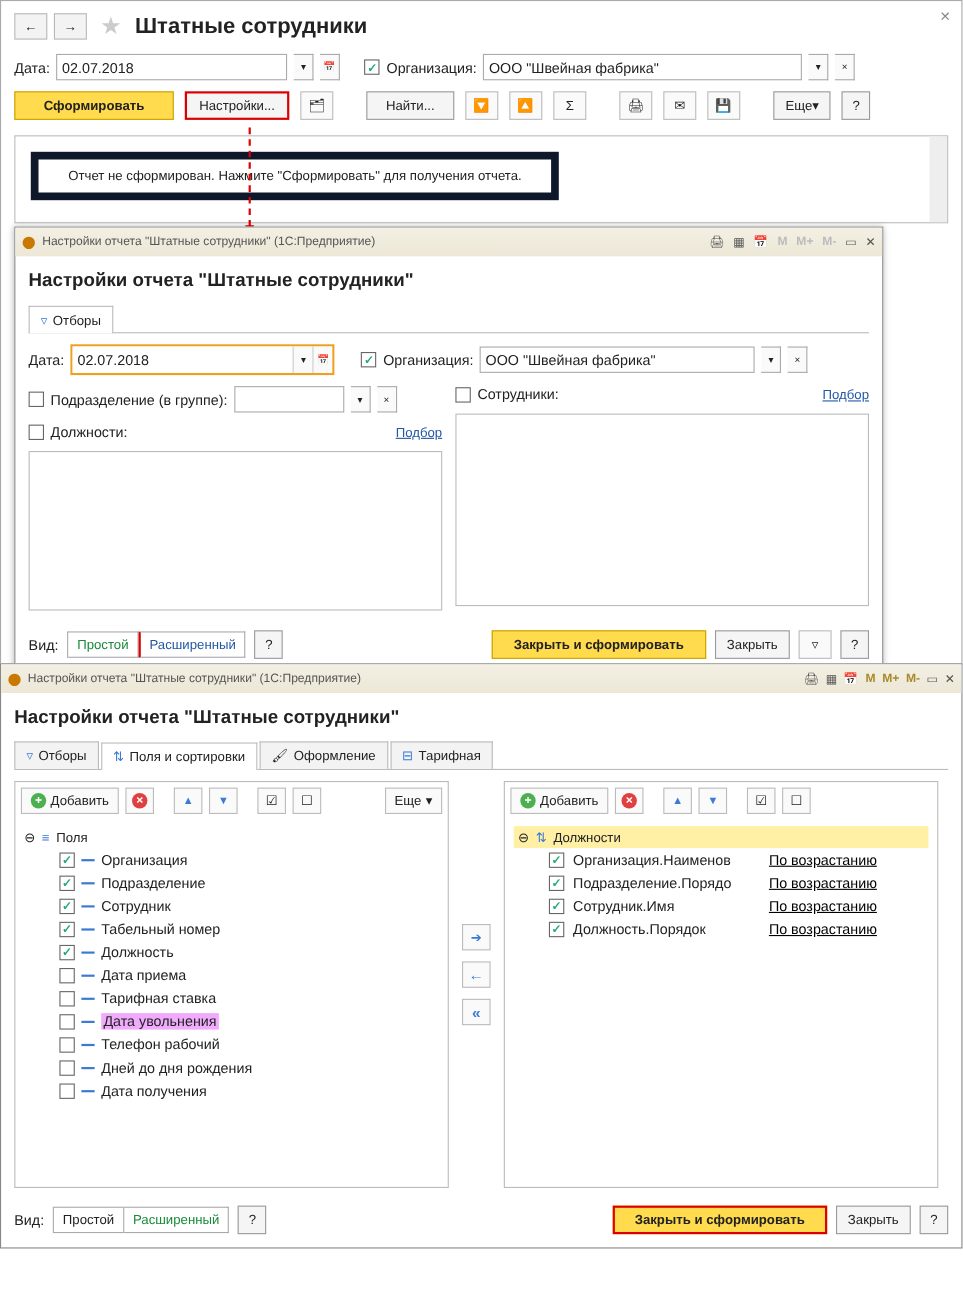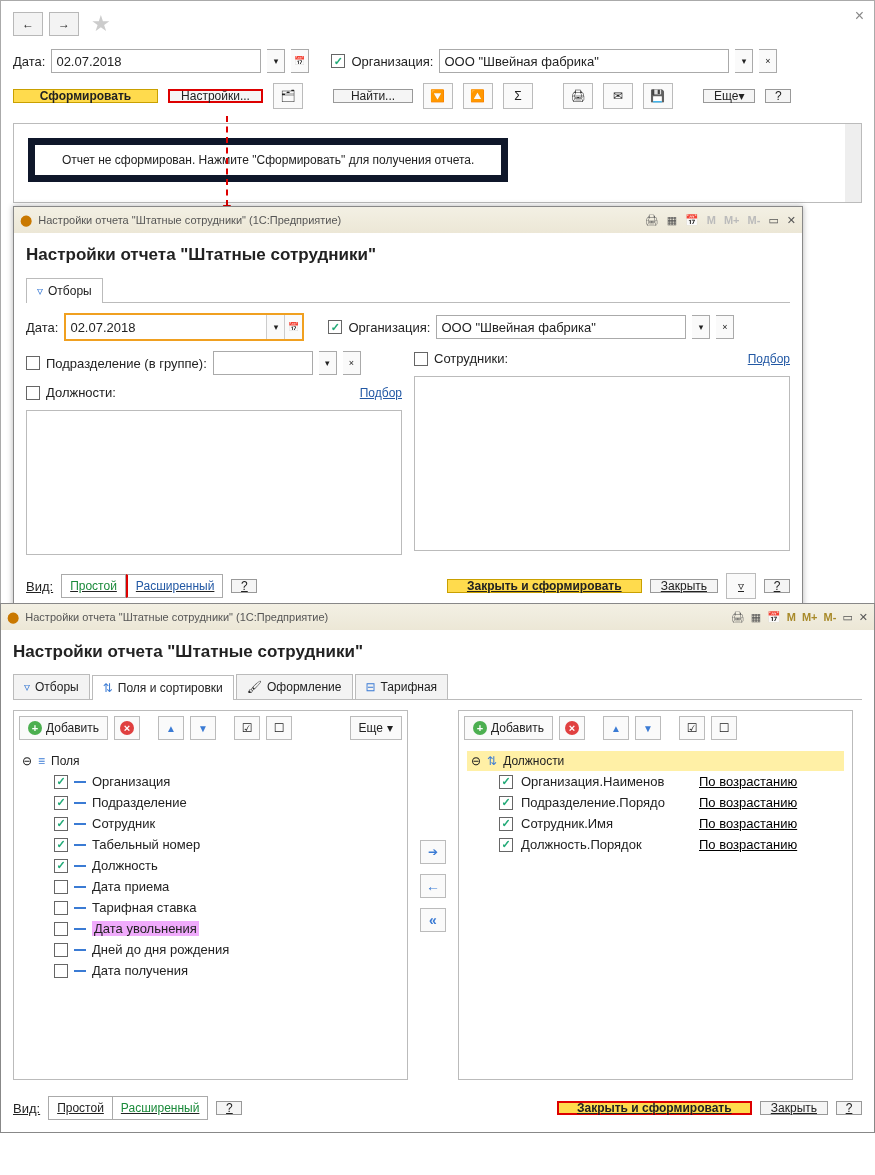--- a/index.html
+++ b/index.html
@@ -9,41 +9,41 @@
 .titlebar1 { display: flex; align-items: center; gap: 6px; margin-bottom: 12px; }
 .nav-btn { width: 30px; height: 24px; border: 1px solid #b8b8b8; background: #f3f3f3; display: flex; align-items: center; justify-content: center; cursor: pointer; }
 .star { font-size: 22px; color: #ccc; margin: 0 6px; }
 .title1 { font-size: 20px; font-weight: bold; }
 .close-x { position: absolute; top: 6px; right: 10px; font-size: 16px; color: #888; cursor: pointer; }
 .row { display: flex; align-items: center; gap: 6px; margin-bottom: 10px; }
 .lbl { font-size: 13px; }
 .input { height: 24px; border: 1px solid #aaa; background: #fff; padding: 0 4px; display: flex; align-items: center; font-size: 13px; }
 .input-drop { width: 18px; height: 24px; border: 1px solid #aaa; border-left: none; background: #fafafa; display: flex; align-items: center; justify-content: center; font-size: 9px; cursor: pointer; }
 .toolbar { display: flex; align-items: center; gap: 10px; margin-bottom: 14px; }
-.btn { height: 14px; border: 1px solid #999; background: #f5f5f5; padding: 0 10px; display: flex; align-items: center; justify-content: center; font-size: 12px; cursor: pointer; }
+.btn { height: 26px; border: 1px solid #999; background: #f5f5f5; padding: 0 10px; display: flex; align-items: center; justify-content: center; font-size: 12px; cursor: pointer; }
 .btn-yellow { background: #ffdb4d; font-weight: bold; border-color: #c9a000; }
 .btn-red-border { border: 2px solid #d00; }
 .icon-btn { width: 30px; height: 26px; border: 1px solid #bbb; background: #fafafa; display: flex; align-items: center; justify-content: center; cursor: pointer; }
 .report-body { border: 1px solid #bbb; height: 80px; padding: 14px; position: relative; }
 .msg-box { border: 7px solid #0f172a; padding: 8px 27px; display: inline-block; font-size: 12px; }
 .scroll-v { position: absolute; right: 0; top: 0; bottom: 0; width: 16px; background: #eee; }
 .chk { width: 14px; height: 14px; border: 1px solid #666; display: inline-flex; align-items: center; justify-content: center; color: #2a7; font-size: 11px; font-weight: bold; }
 
 .win2 { position: absolute; left: 12px; top: 205px; width: 790px; border: 1px solid #888; background: #fff; box-shadow: 0 0 6px rgba(0,0,0,0.3); }
 .win2-header { height: 26px; background: linear-gradient(#f3f0e4,#ece7d6); display: flex; align-items: center; padding: 0 6px; font-size: 11px; color: #555; }
 .win2-header .hicons { margin-left: auto; display: flex; gap: 8px; align-items: center; }
 .win2-body { padding: 12px; }
 .title2 { font-size: 17px; font-weight: bold; margin-bottom: 12px; }
 .tabs { display: flex; border-bottom: 1px solid #bbb; margin-bottom: 10px; }
 .tab { border: 1px solid #bbb; border-bottom: none; padding: 5px 10px; background: #f3f3f3; display: flex; align-items: center; gap: 5px; cursor: pointer; font-size: 12px; margin-right: 2px; }
 .tab.active { background: #fff; position: relative; top: 1px; }
 .two-col { display: flex; gap: 12px; }
 .col-box { border: 1px solid #bbb; flex: 1; height: 145px; }
 .link { color: #2258a4; text-decoration: underline; cursor: pointer; }
-.buttons-row { display: flex; align-items: center; gap: 8px; margin-top: 18px; text-decoration: underline; }
+.buttons-row { display: flex; align-items: center; gap: 8px; margin-top: 18px; }
 .view-tabs { display: flex; }
 .view-tab { border: 1px solid #aaa; padding: 4px 8px; cursor: pointer; font-size: 12px; }
 .view-tab.green { color: #1a8a3a; }
 .view-tab.blue { color: #2258a4; }
 
 .win3 { border: 1px solid #888; background: #fff; position: relative; top: -1px; }
 .win3-header { height: 26px; background: linear-gradient(#f3f0e4,#ece7d6); display: flex; align-items: center; padding: 0 6px; font-size: 11px; color: #555; }
 .win3-header .hicons { margin-left: auto; display: flex; gap: 6px; align-items: center; }
 .win3-body { padding: 12px; }
 .panel-cols { display: flex; gap: 0; }
@@ -80,20 +80,21 @@
 <body>
 
 <div class="root">
 
   <div class="win1">
     <span class="close-x">×</span>
     <div class="titlebar1">
       <div class="nav-btn">←</div>
       <div class="nav-btn">→</div>
       <span class="star">★</span>
+      <span class="title1">Штатные сотрудники</span>
     </div>
 
     <div class="row">
       <span class="lbl">Дата:</span>
       <div class="input" style="width:210px">02.07.2018</div>
       <div class="input-drop">▾</div>
       <div class="input-drop">📅</div>
       <span style="width:10px"></span>
       <span class="chk">✓</span>
       <span class="lbl">Организация:</span>
@@ -308,20 +309,25 @@
                 <span>Тарифная ставка</span>
               </div>
               <div class="tree-row">
                 <span class="chk"></span>
                 <span class="dash"></span>
                 <span class="highlight">Дата увольнения</span>
               </div>
               <div class="tree-row">
                 <span class="chk"></span>
                 <span class="dash"></span>
+                <span>Телефон рабочий</span>
+              </div>
+              <div class="tree-row">
+                <span class="chk"></span>
+                <span class="dash"></span>
                 <span>Дней до дня рождения</span>
               </div>
               <div class="tree-row">
                 <span class="chk"></span>
                 <span class="dash"></span>
                 <span>Дата получения</span>
               </div>
             </div>
         </div>
 

